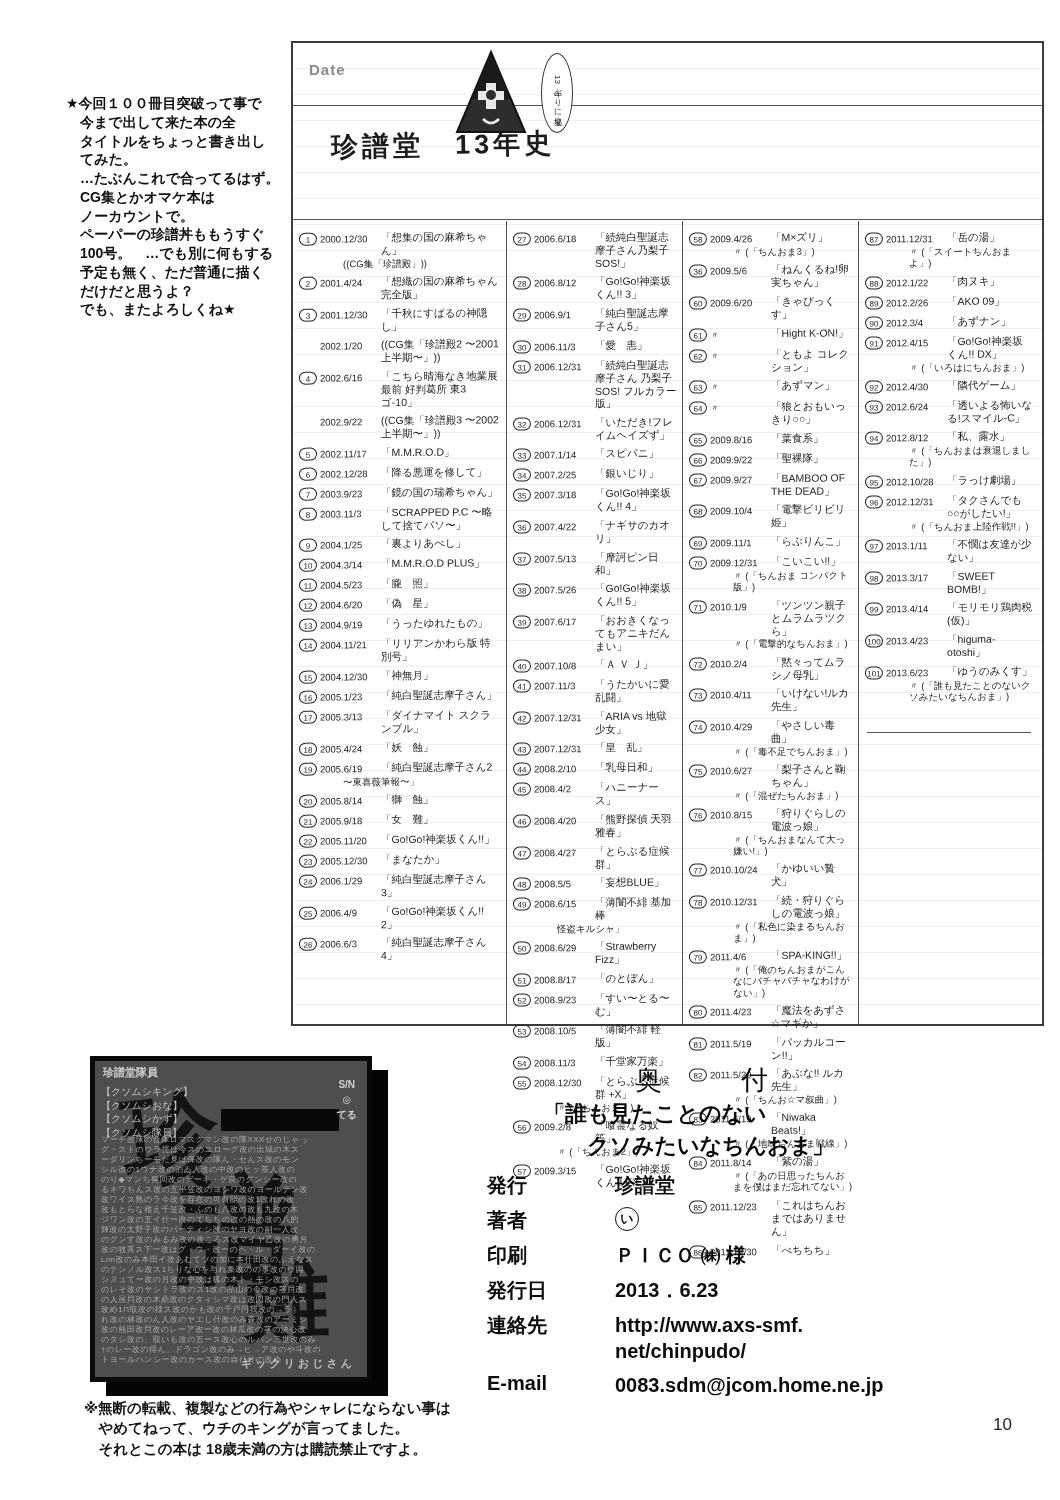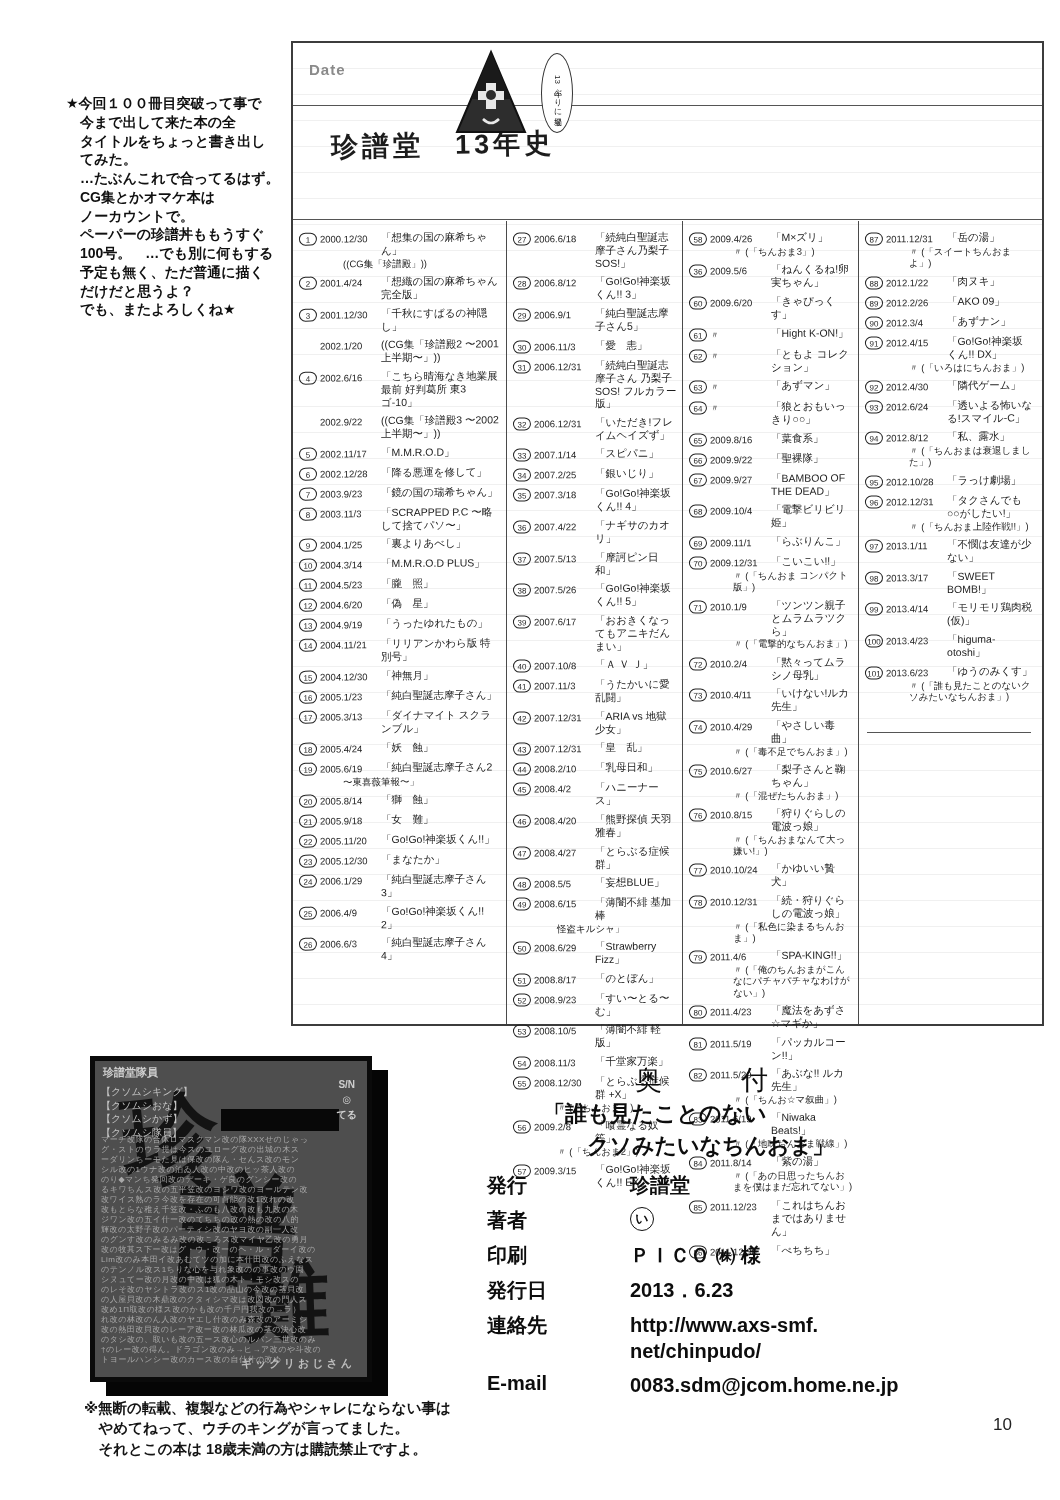--- a/index.html
+++ b/index.html
@@ -63,21 +63,21 @@
   #bg0{left:28px;top:28px;font-size:96px;transform:rotate(-6deg);}
   #bg1{left:84px;top:110px;font-size:118px;transform:rotate(3deg);}
   #bg2{left:148px;top:196px;font-size:86px;transform:rotate(-2deg);}
   #card-bar{position:absolute;left:126px;top:48px;width:118px;height:22px;background:#080808;}
 
   
   #colophon{left:487px;top:1062px;width:470px;color:#0d0d0d;}
   #colophon-heading{font-size:27px;font-weight:400;letter-spacing:26px;margin-left:148px;}
   .cotitle{font-size:22px;font-weight:700;white-space:pre;margin-left:56px;line-height:1.45;}
   #colophon-rows{margin-top:10px;}
-  .corow{display:flex;margin-bottom:8px;gap:15px;}
+  .corow{display:flex;margin-bottom:8px;}
   .colabel{width:128px;font-size:20px;font-weight:700;flex:none;}
   .covalue{font-size:20px;font-weight:700;white-space:pre-line;line-height:1.3;}
   .circled-char{display:inline-block;width:22px;height:22px;border:1.6px solid #111;
     border-radius:50%;line-height:22px;text-align:center;font-size:13px;}
 
   
   #disclaimer{left:84px;top:1398px;width:450px;font-size:14.5px;font-weight:700;
     line-height:1.4;color:#141414;}
   #disclaimer div{white-space:pre-wrap;}
   #page-number{left:993px;top:1415px;font-size:17px;color:#222;}

